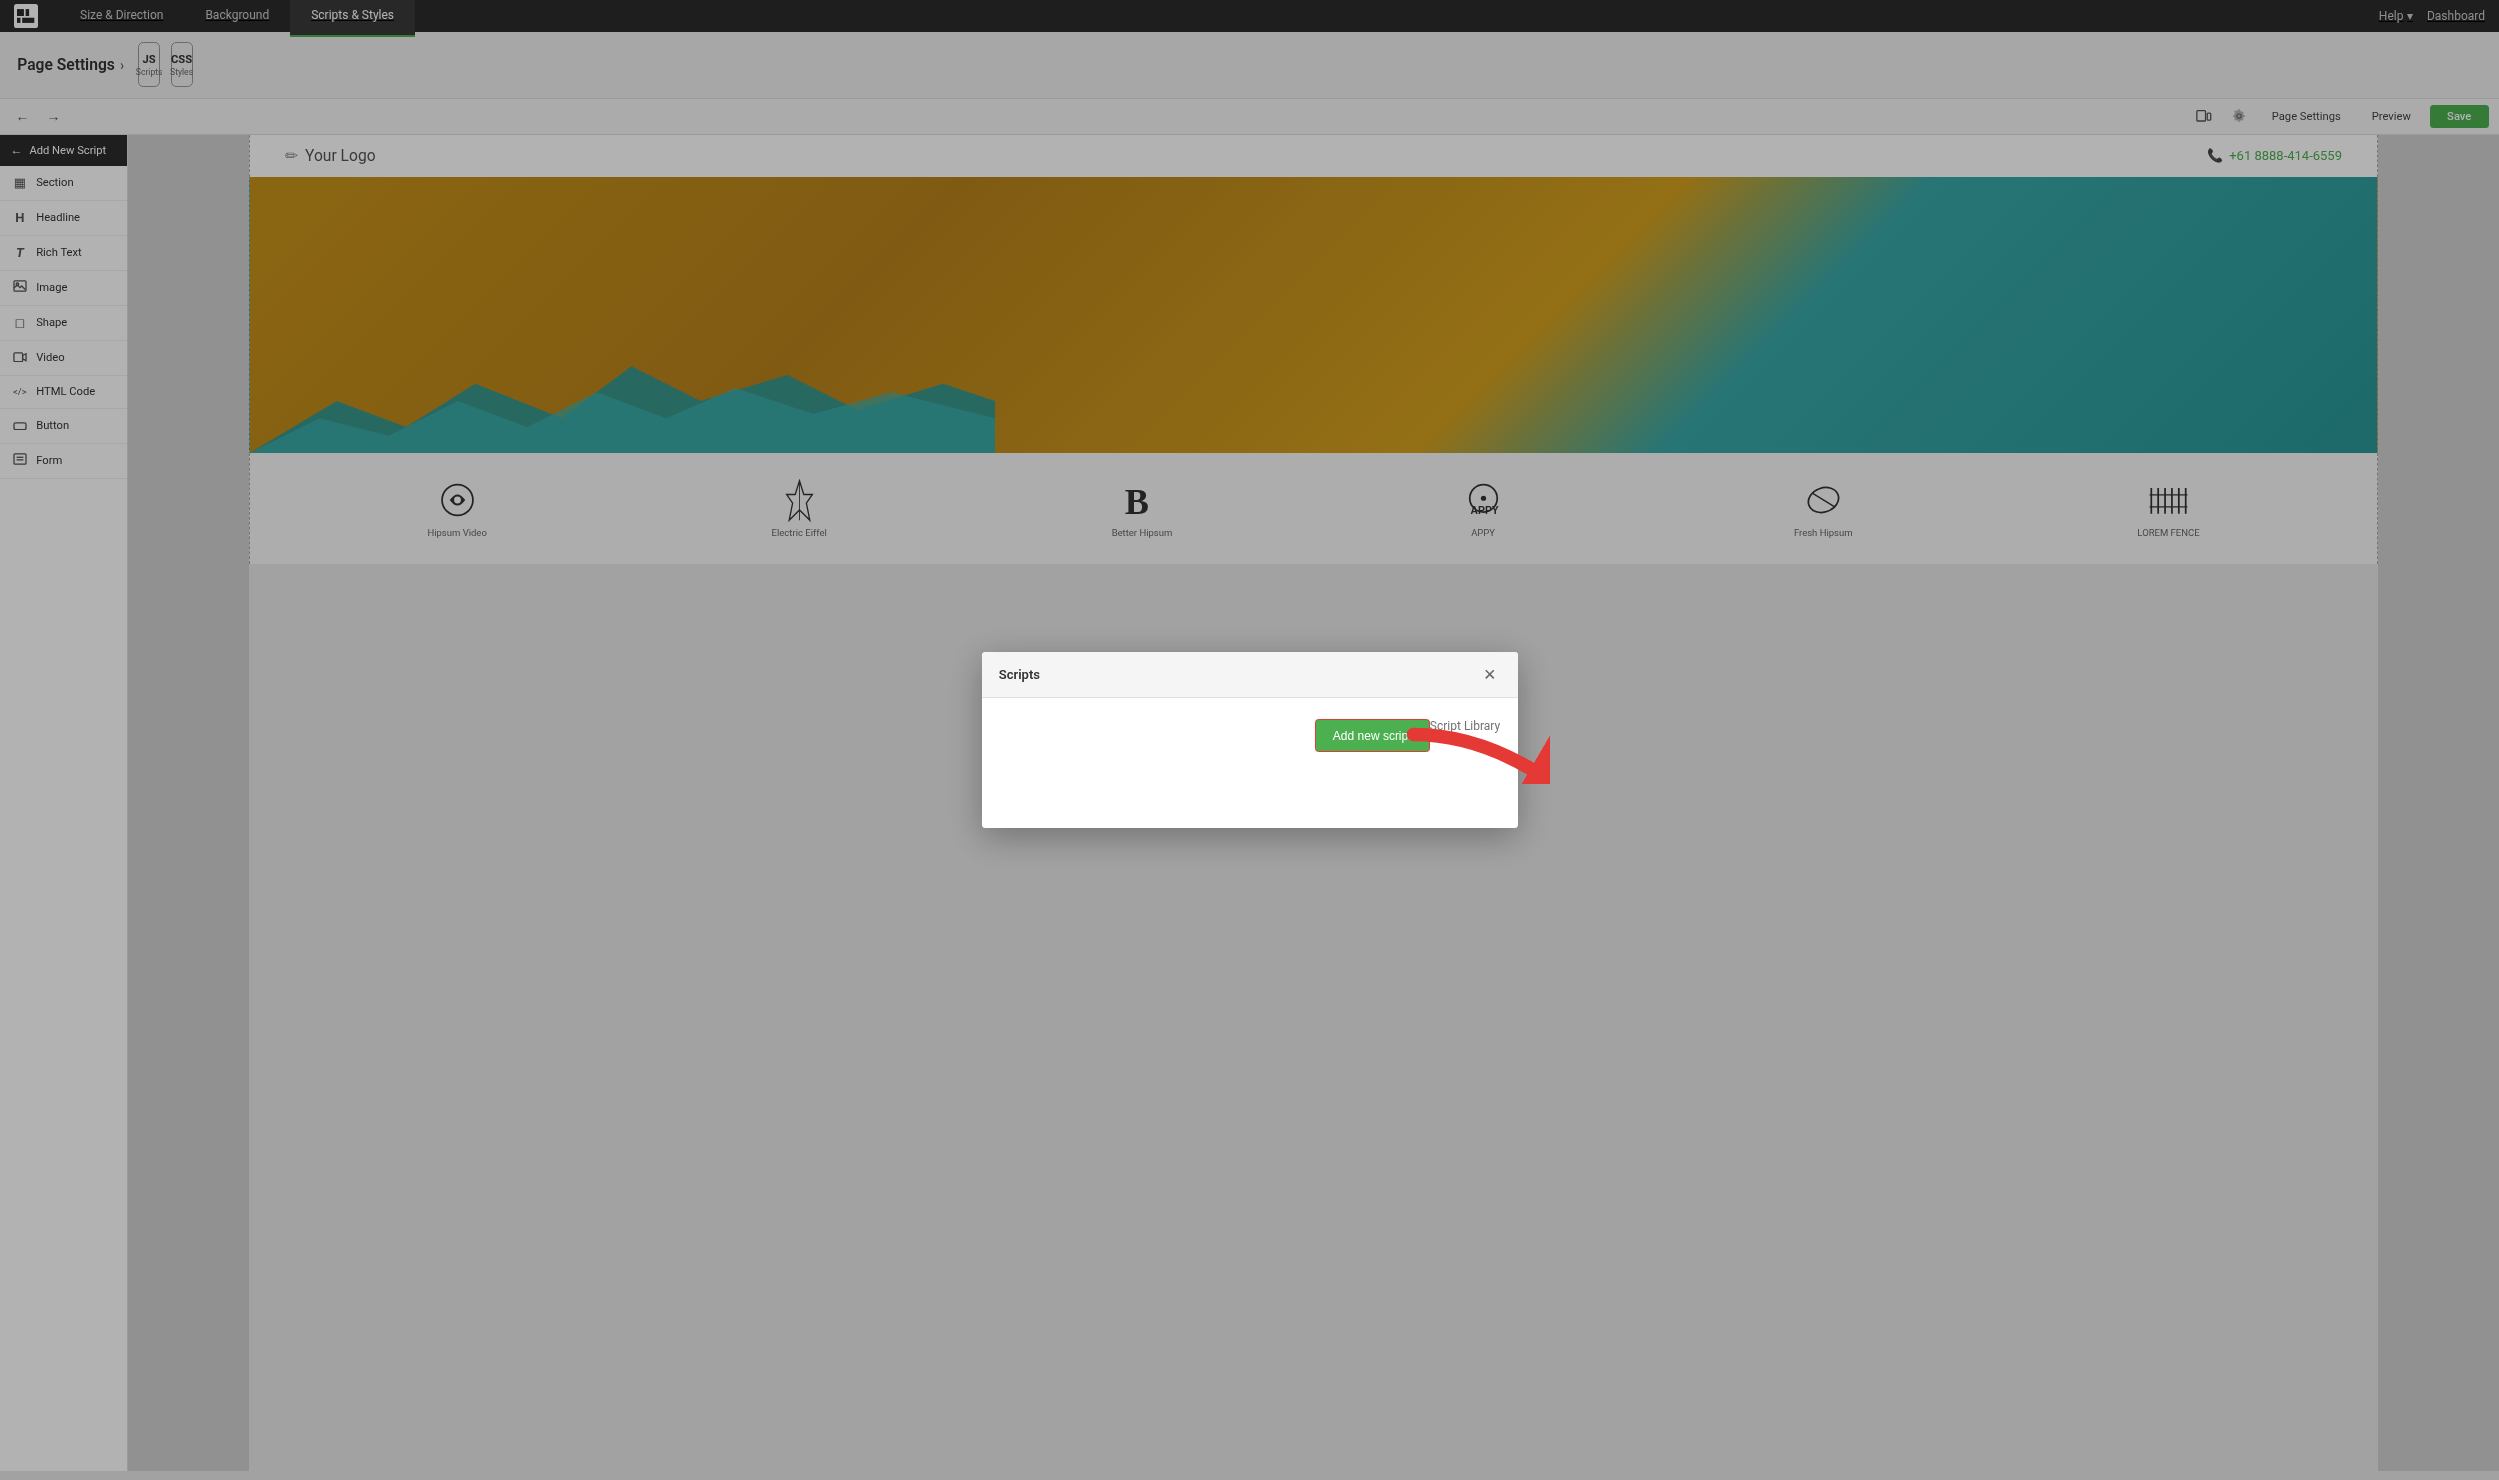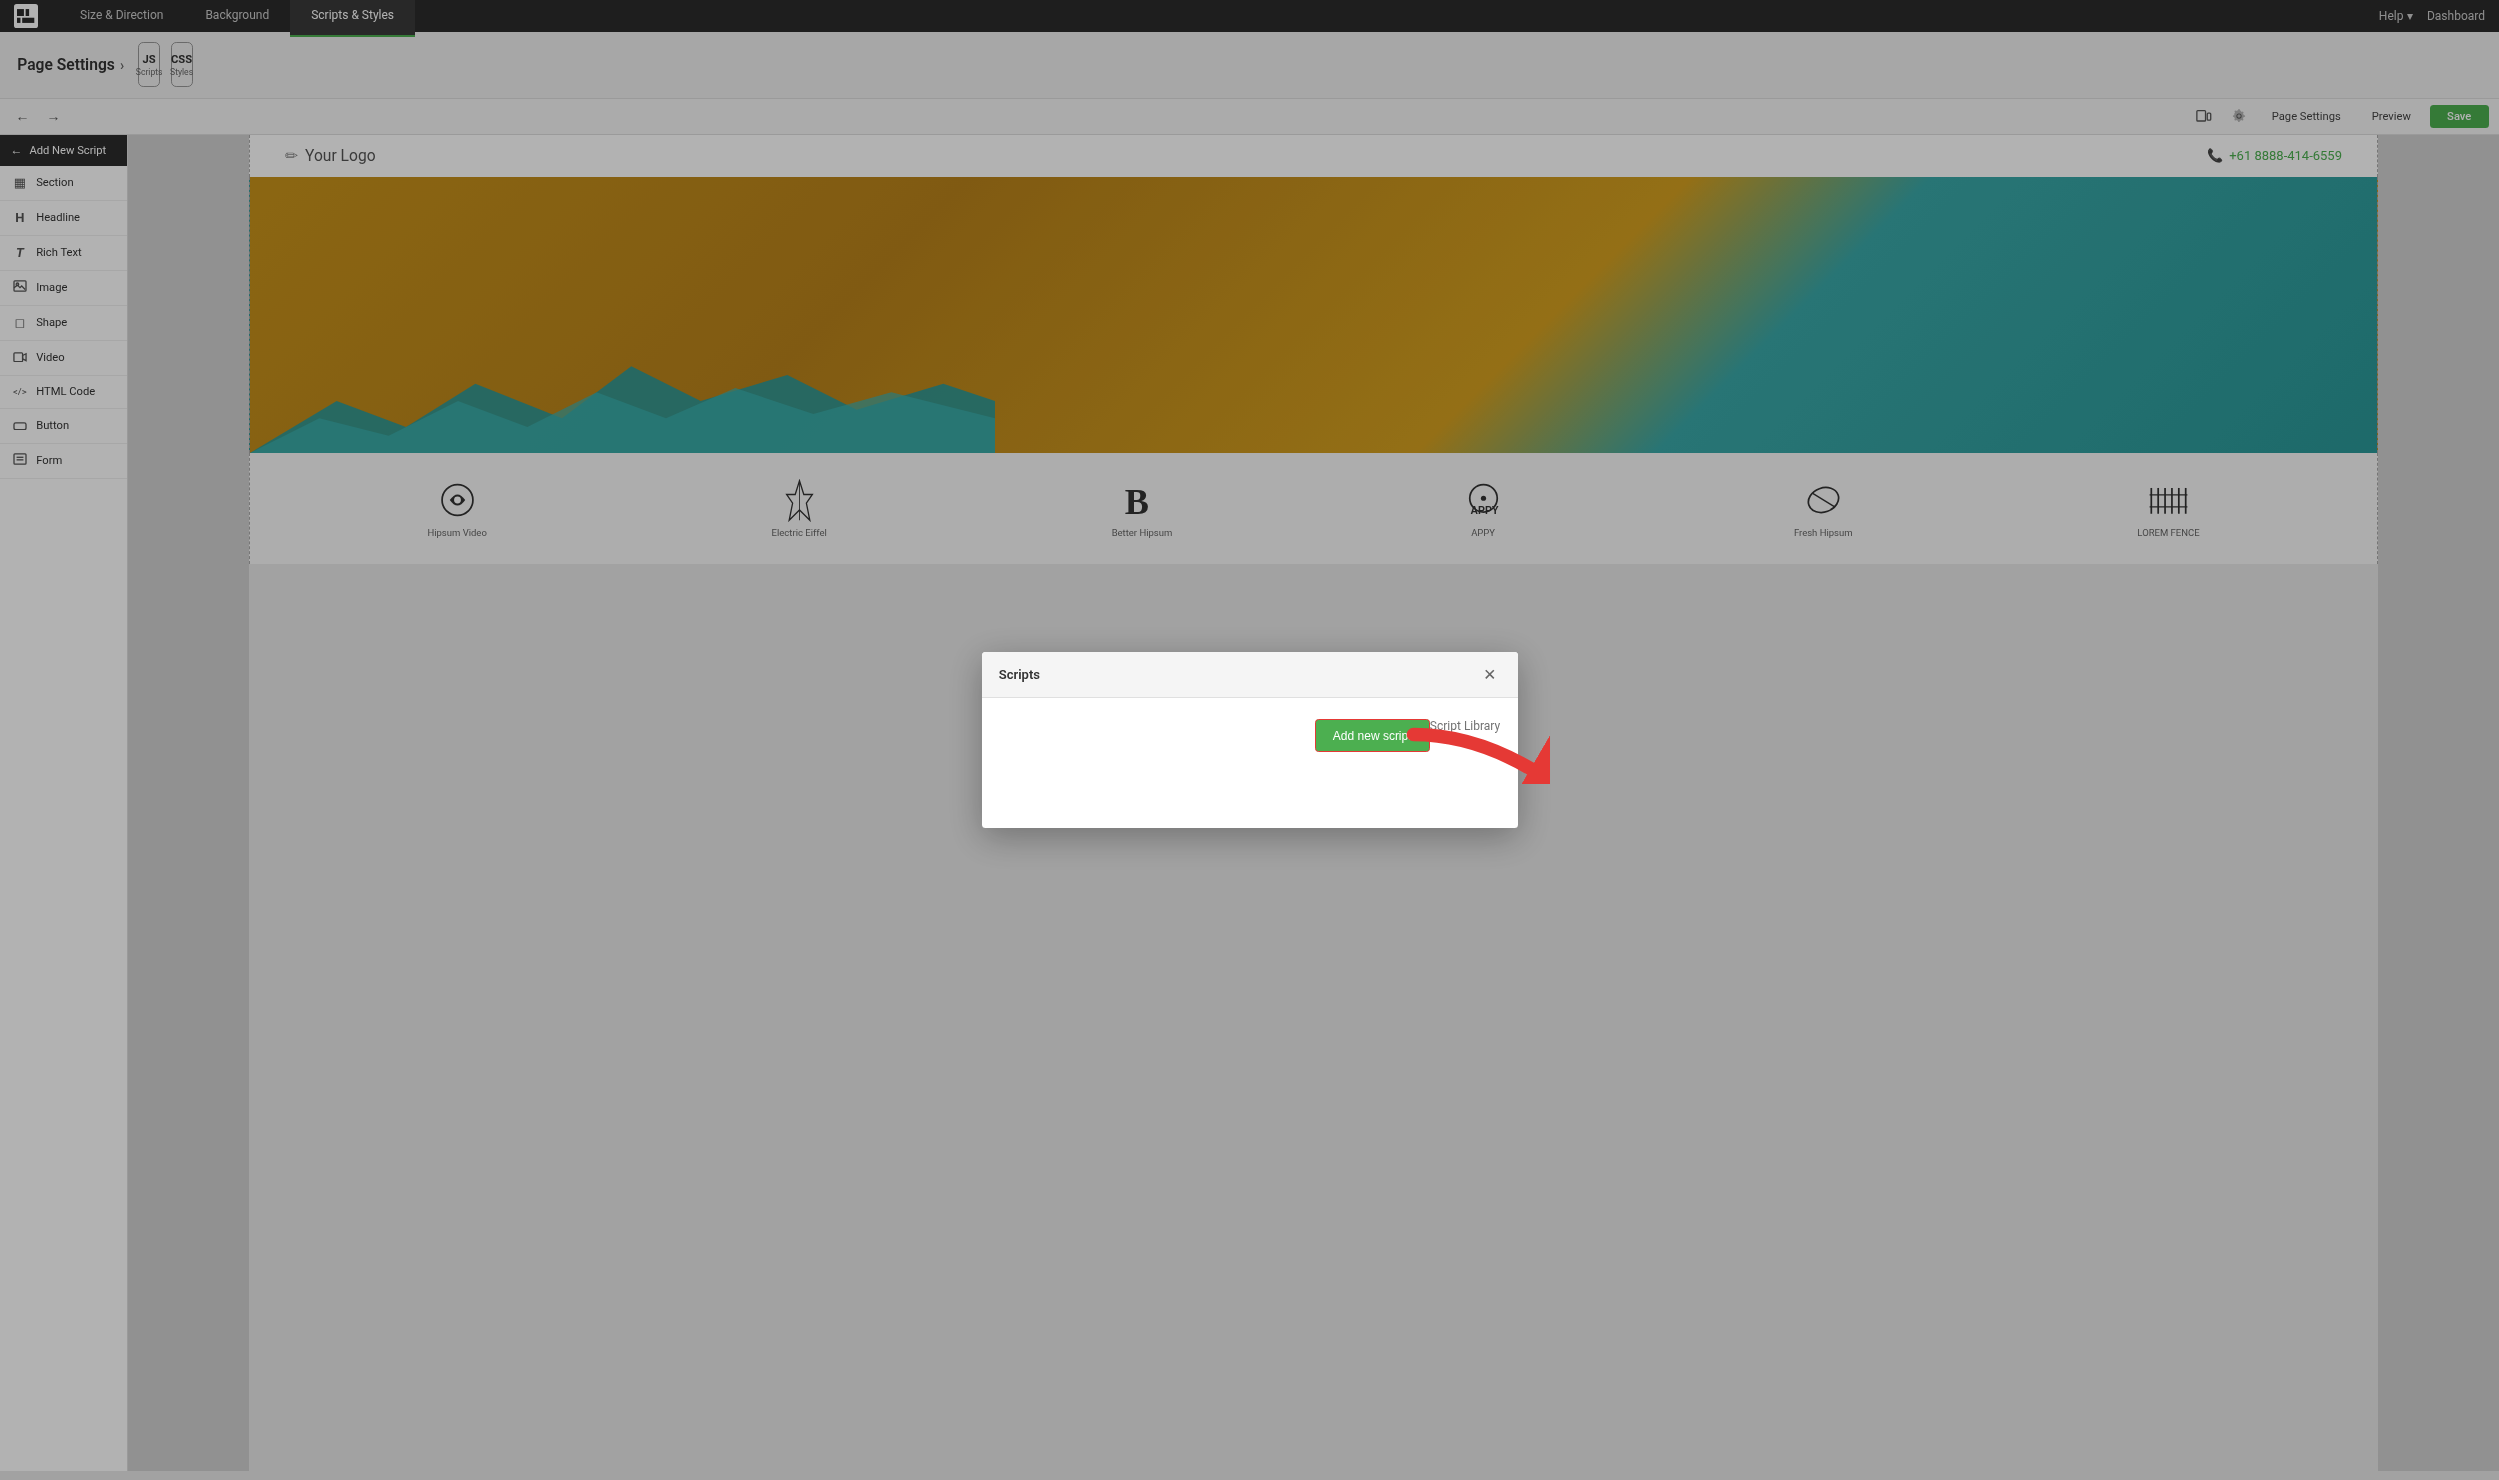--- a/index.html
+++ b/index.html
@@ -8,20 +8,21 @@
     
     .top-nav {
       background: #2b2b2b;
       height: 29px;
       display: flex;
       align-items: center;
       padding: 16px 14px;
       gap: 0;
       position: relative;
       z-index: 100;
+      text-decoration: underline;
     }
     .top-nav-logo {
       display: flex;
       align-items: center;
       gap: 5.2px;
       margin-right: 21px;
     }
     .logo-icon {
       width: 24px;
       height: 24px;

